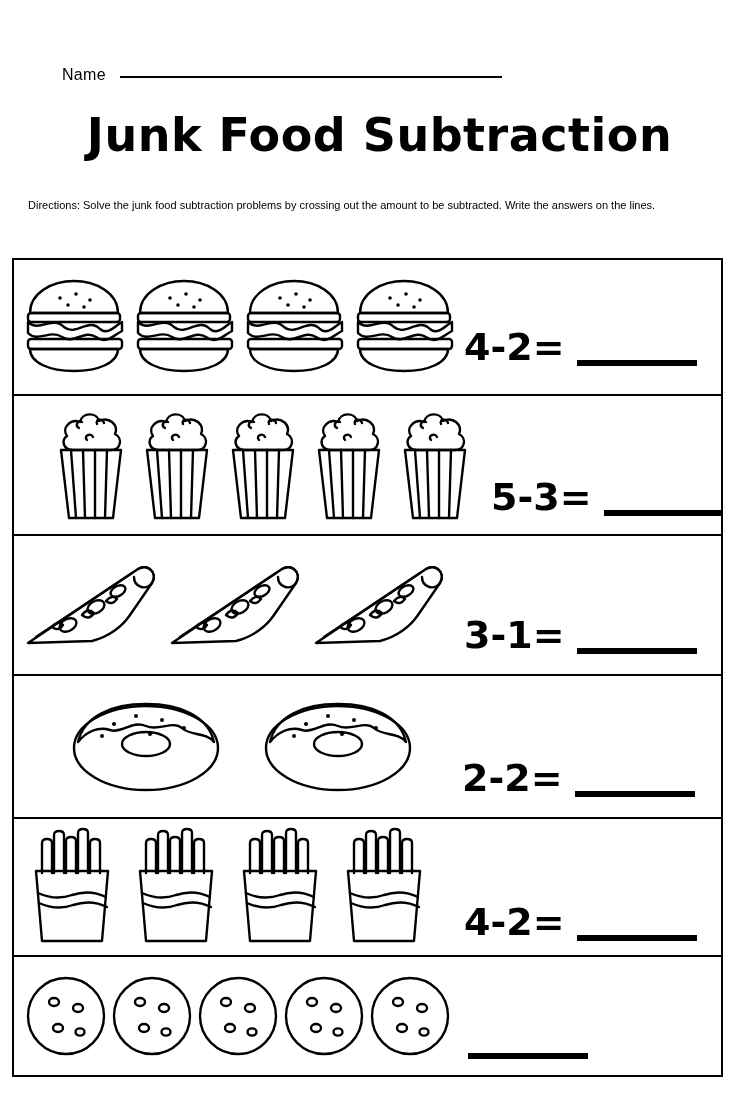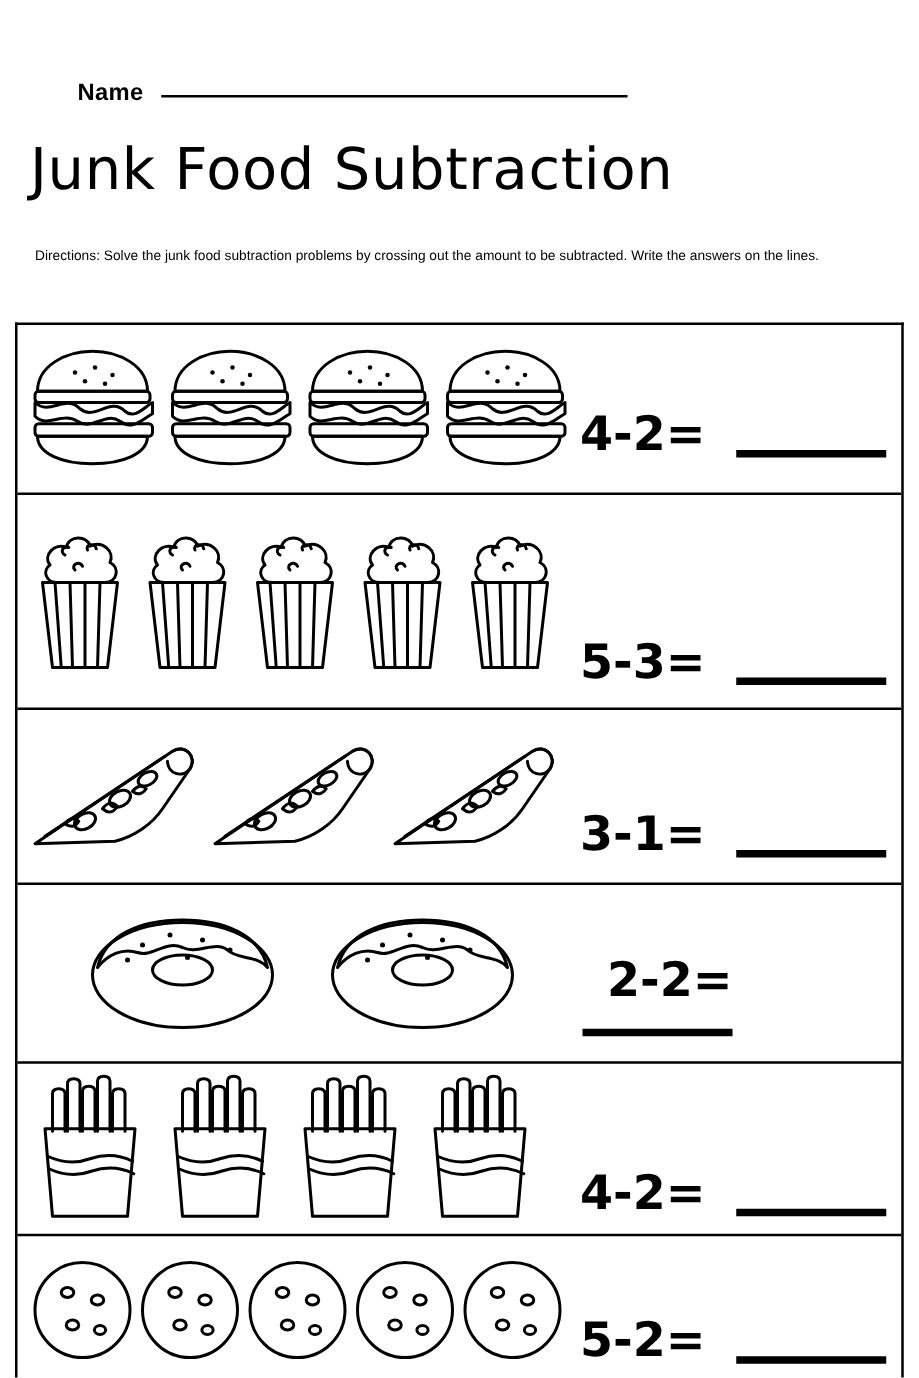--- a/index.html
+++ b/index.html
@@ -29,43 +29,42 @@
   .name-row {
     position: absolute;
     left: 62px;
     top: 60px;
     width: 440px;
     height: 30px;
     display: flex;
     align-items: center;
   }
   .name-label {
-    font-size: 19px;
+    font-size: 16px;
     font-family: "Liberation Sans", sans-serif;
     letter-spacing: 0.3px;
     white-space: nowrap;
-    font-weight: bold;
   }
   .name-rule {
     flex: 1;
     height: 2px;
     background: #000;
     margin-left: 14px;
     margin-top: 4px;
   }
 
   
   .title {
     position: absolute;
     left: 0;
     top: 108px;
     width: 735px;
-    text-align: left;
+    text-align: center;
     font-family: "DejaVu Sans", sans-serif;
-    font-weight: normal;
+    font-weight: bold;
     font-size: 46px;
     letter-spacing: 0.5px;
     padding-left: 24px;
   }
 
   
   .directions {
     position: absolute;
     left: 28px;
     top: 198px;
@@ -119,21 +118,21 @@
     height: 6px;
     background: #000;
     margin-left: 4px;
   }
 
   
   .eq-inner {
     position: absolute;
     display: flex;
     align-items: flex-end;
-    gap: 20px;
+    gap: 8px;
   }
 </style>
 </head>
 <body>
 
 <div class="sheet">
 
   <div class="name-row">
     <span class="name-label">Name</span>
     <span class="name-rule"></span>
@@ -199,21 +198,21 @@
         </svg>
       </div>
       <div class="eq">
         <div class="eq-inner" style="left:2px; bottom:28px;">
           <span class="eq-text">4-2=</span>
           <span class="answer-line"></span>
         </div>
       </div>
     </div>
 
-    <div class="row" style="height:172px;">
+    <div class="row" style="height:140px;padding-left:27px;">
       <div class="art">
         <svg width="440" height="118" viewBox="0 0 440 118" fill="none" stroke="#000" stroke-width="2.4" stroke-linejoin="round" stroke-linecap="round">
           <g>
             <path d="M18 30 C12 22, 22 12, 31 16 C33 6, 48 6, 50 15 C60 10, 70 19, 66 28 C74 32, 72 44, 62 44 L24 44 C14 44, 12 34, 18 30 Z"></path>
             <path d="M30 22 C26 20, 28 14, 33 16"></path>
             <path d="M48 18 C46 13, 54 12, 55 17"></path>
             <path d="M38 34 C34 30, 42 26, 44 31"></path>
             <path d="M12 44 L72 44 L64 112 L20 112 Z"></path>
             <path d="M22 44 L27 112 M34 44 L36 112 M46 44 L46 112 M58 44 L56 112"></path>
           </g>
@@ -326,21 +325,21 @@
             <circle cx="44" cy="32" r="2" fill="#000" stroke="none"></circle>
             <circle cx="66" cy="24" r="2" fill="#000" stroke="none"></circle>
             <circle cx="92" cy="28" r="2" fill="#000" stroke="none"></circle>
             <circle cx="114" cy="36" r="2" fill="#000" stroke="none"></circle>
             <circle cx="32" cy="44" r="2" fill="#000" stroke="none"></circle>
             <circle cx="80" cy="42" r="2" fill="#000" stroke="none"></circle>
           </g>
         </svg>
       </div>
       <div class="eq">
-        <div class="eq-inner" style="left:2px; bottom:20px;flex-direction:column;">
+        <div class="eq-inner" style="left:2px; bottom:20px;">
           <span class="eq-text">2-2=</span>
           <span class="answer-line"></span>
         </div>
       </div>
     </div>
 
     <div class="row" style="height:138px;">
       <div class="art">
         <svg width="440" height="120" viewBox="0 0 440 120" fill="none" stroke="#000" stroke-width="2.4" stroke-linejoin="round" stroke-linecap="round">
           <g>
@@ -428,20 +427,19 @@
             <circle cx="44" cy="48" r="38"></circle>
             <ellipse cx="32" cy="34" rx="5" ry="4"></ellipse>
             <ellipse cx="56" cy="40" rx="5" ry="4"></ellipse>
             <ellipse cx="36" cy="60" rx="5" ry="4"></ellipse>
             <ellipse cx="58" cy="64" rx="4.5" ry="3.6"></ellipse>
           </g>
         </svg>
       </div>
       <div class="eq">
         <div class="eq-inner" style="left:2px; bottom:16px;">
-          <span class="eq-text">5-2=</span>
           <span class="answer-line"></span>
         </div>
       </div>
     </div>
 
   </div>
 </div>
 
 </body></html>

